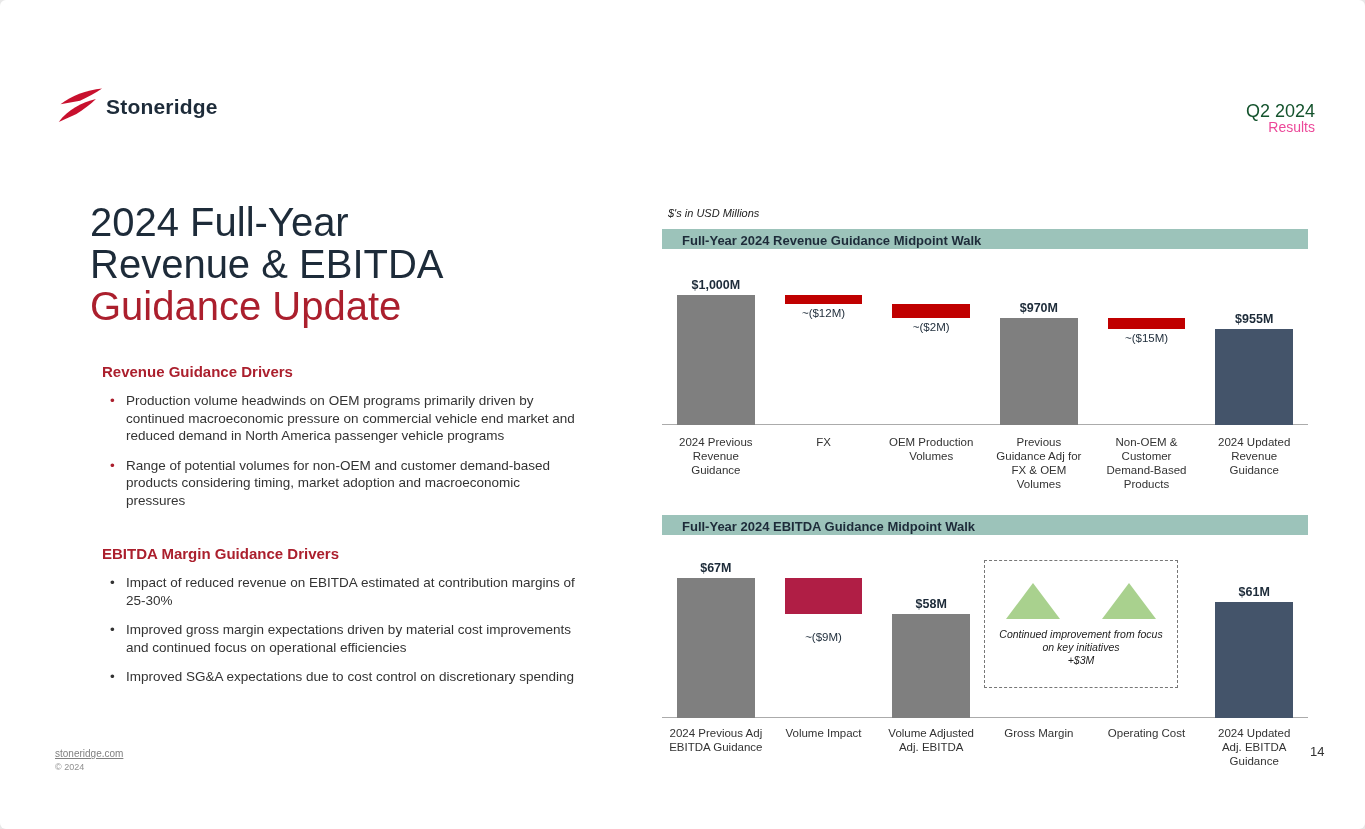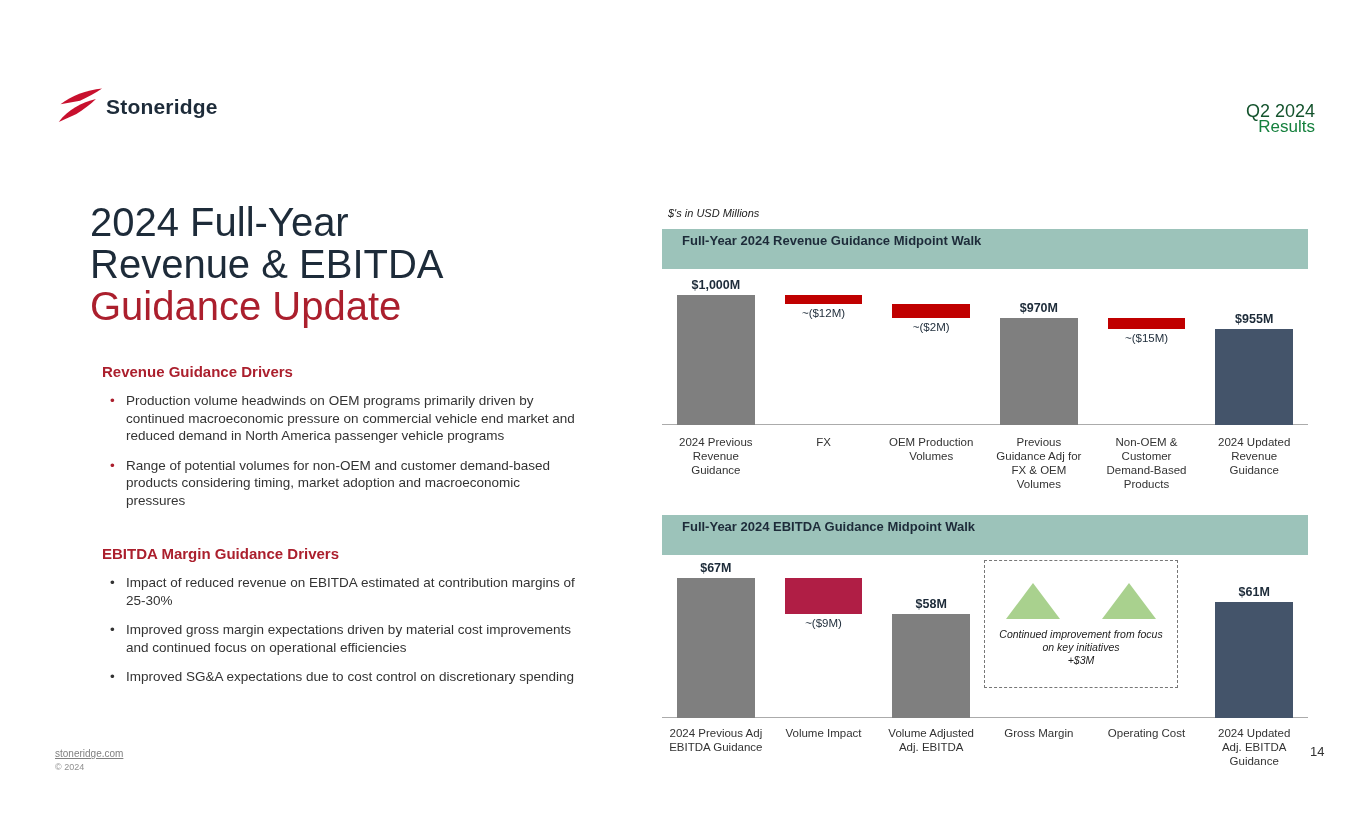--- a/index.html
+++ b/index.html
@@ -1,45 +1,45 @@
 <!DOCTYPE html>
 <html><head>
 <meta charset="utf-8">
 <style>
   html,body{margin:0;padding:0;background:#e8e8e8;}
   .slide{
     position:relative;width:1365px;height:829px;background:#ffffff;
-    font-family:"Liberation Sans", sans-serif;overflow:hidden;
+    font-family:"Liberation Sans", sans-serif;overflow:hidden;border-radius:6px;
     -webkit-font-smoothing:antialiased;
   }
   
   .logo{position:absolute;left:57px;top:86px;display:flex;align-items:center;gap:3px;}
   .logo svg{display:block;}
   .logo-text{font-size:21px;font-weight:bold;color:#1d2b39;letter-spacing:.2px;}
   .meta{position:absolute;right:50px;top:103px;text-align:right;line-height:16px;}
   .meta-q{font-size:18px;color:#14532d;}
-  .meta-r{font-size:17px;color:#15803d;}
+  .meta-r{font-size:14px;color:#ec4899;}
 
   
   .left-col{position:absolute;left:90px;top:201px;width:492px;}
   .page-title{margin:0;font-size:40px;line-height:42px;font-weight:400;color:#1d2b39;}
   .page-title .t-line{display:block;}
   .page-title .t-red{color:#ab1f2d;}
   .drivers{margin-left:12px;}
   .sec-head{margin:36px 0 12px 0;font-size:15px;font-weight:bold;color:#ab1f2d;}
   .bullets{margin:0;padding:0 0 0 24px;list-style:none;}
   .bullets li{position:relative;font-size:13.5px;line-height:17.5px;color:#333;margin-bottom:12px;}
   .bullets li::before{content:"\2022";position:absolute;left:-16px;top:0;}
   .red-bullets li::before{color:#ab1f2d;}
   .dark-bullets li::before{color:#333;}
 
   
   .charts{position:absolute;left:662px;top:205px;width:646px;height:600px;}
   .units-note{position:absolute;left:6px;top:2px;font-size:11px;font-style:italic;color:#222;}
-  .banner{position:absolute;left:0;width:646px;height:40px;background:#9cc3ba;color:#1d2b39;
+  .banner{position:absolute;left:0;width:646px;height:20px;background:#9cc3ba;color:#1d2b39;
           font-size:13px;font-weight:bold;line-height:24px;padding-left:20px;box-sizing:border-box;}
   #banner-rev{top:24px;}
   #banner-ebt{top:310px;}
   .plot{position:absolute;left:0;width:646px;display:flex;border-bottom:1px solid #ababab;box-sizing:border-box;}
   #plot-rev{top:66px;height:154px;}
   #plot-ebt{top:355px;height:158px;}
   .wf-col{position:relative;flex:1;height:100%;}
   .wf-bar{position:absolute;left:14%;width:72%;}
   .wf-val{position:absolute;left:0;width:100%;text-align:center;font-size:12.5px;font-weight:bold;color:#1d2b39;}
   .wf-delta-val{font-weight:normal;font-size:11.5px;}
@@ -149,21 +149,21 @@
           <span>Continued improvement from focus on key initiatives</span><br>
           <span>+$3M</span>
         </div>
       </div>
     <div class="wf-col">
           <div class="wf-bar" style="top: 18px; height: 140px; background: rgb(127, 127, 127);"></div>
           <div class="wf-val" style="top: 1px;">$67M</div>
         </div>
         <div class="wf-col">
           <div class="wf-bar" style="top: 18px; height: 36px; background: rgb(176, 30, 69);"></div>
-          <div class="wf-val wf-delta-val" style="top: 57px;">~($9M)</div>
+          <div class="wf-val wf-delta-val" style="top: 71px;">~($9M)</div>
         </div>
         <div class="wf-col">
           <div class="wf-bar" style="top: 54px; height: 104px; background: rgb(127, 127, 127);"></div>
           <div class="wf-val" style="top: 37px;">$58M</div>
         </div>
         <div class="wf-col"></div>
         <div class="wf-col"></div>
         <div class="wf-col">
           <div class="wf-bar" style="top: 42px; height: 116px; background: rgb(68, 84, 106);"></div>
           <div class="wf-val" style="top: 25px;">$61M</div>

